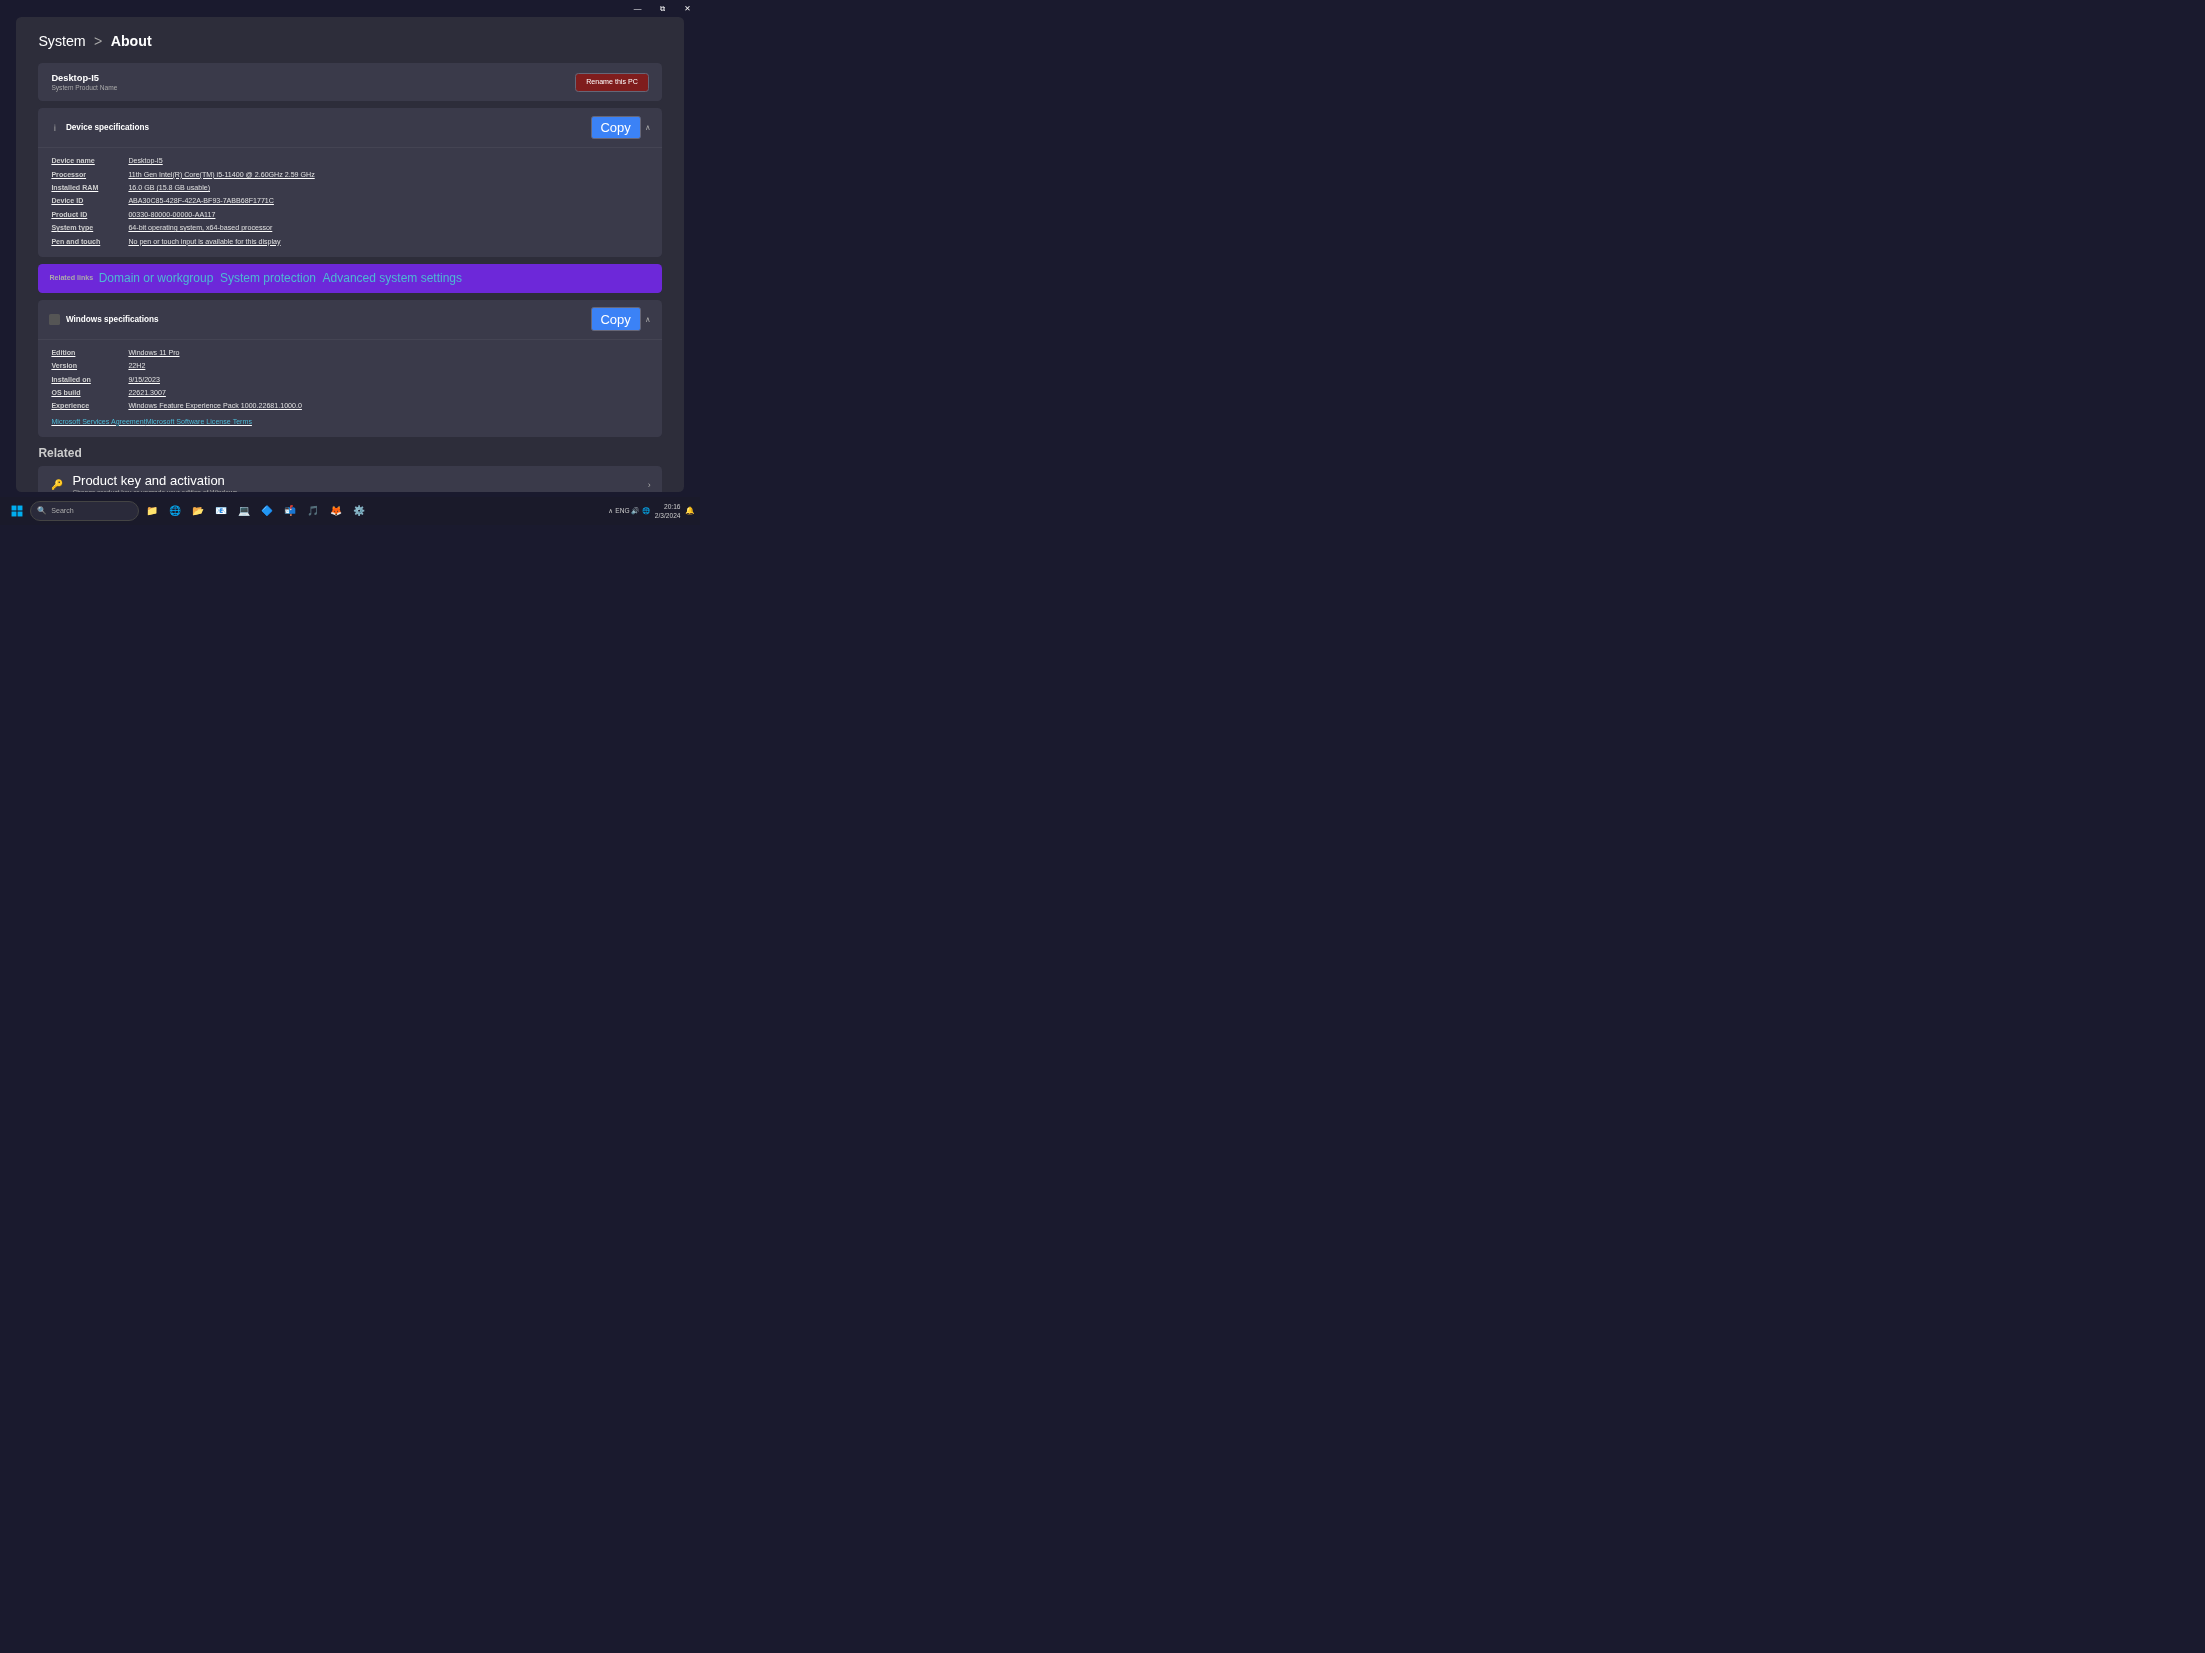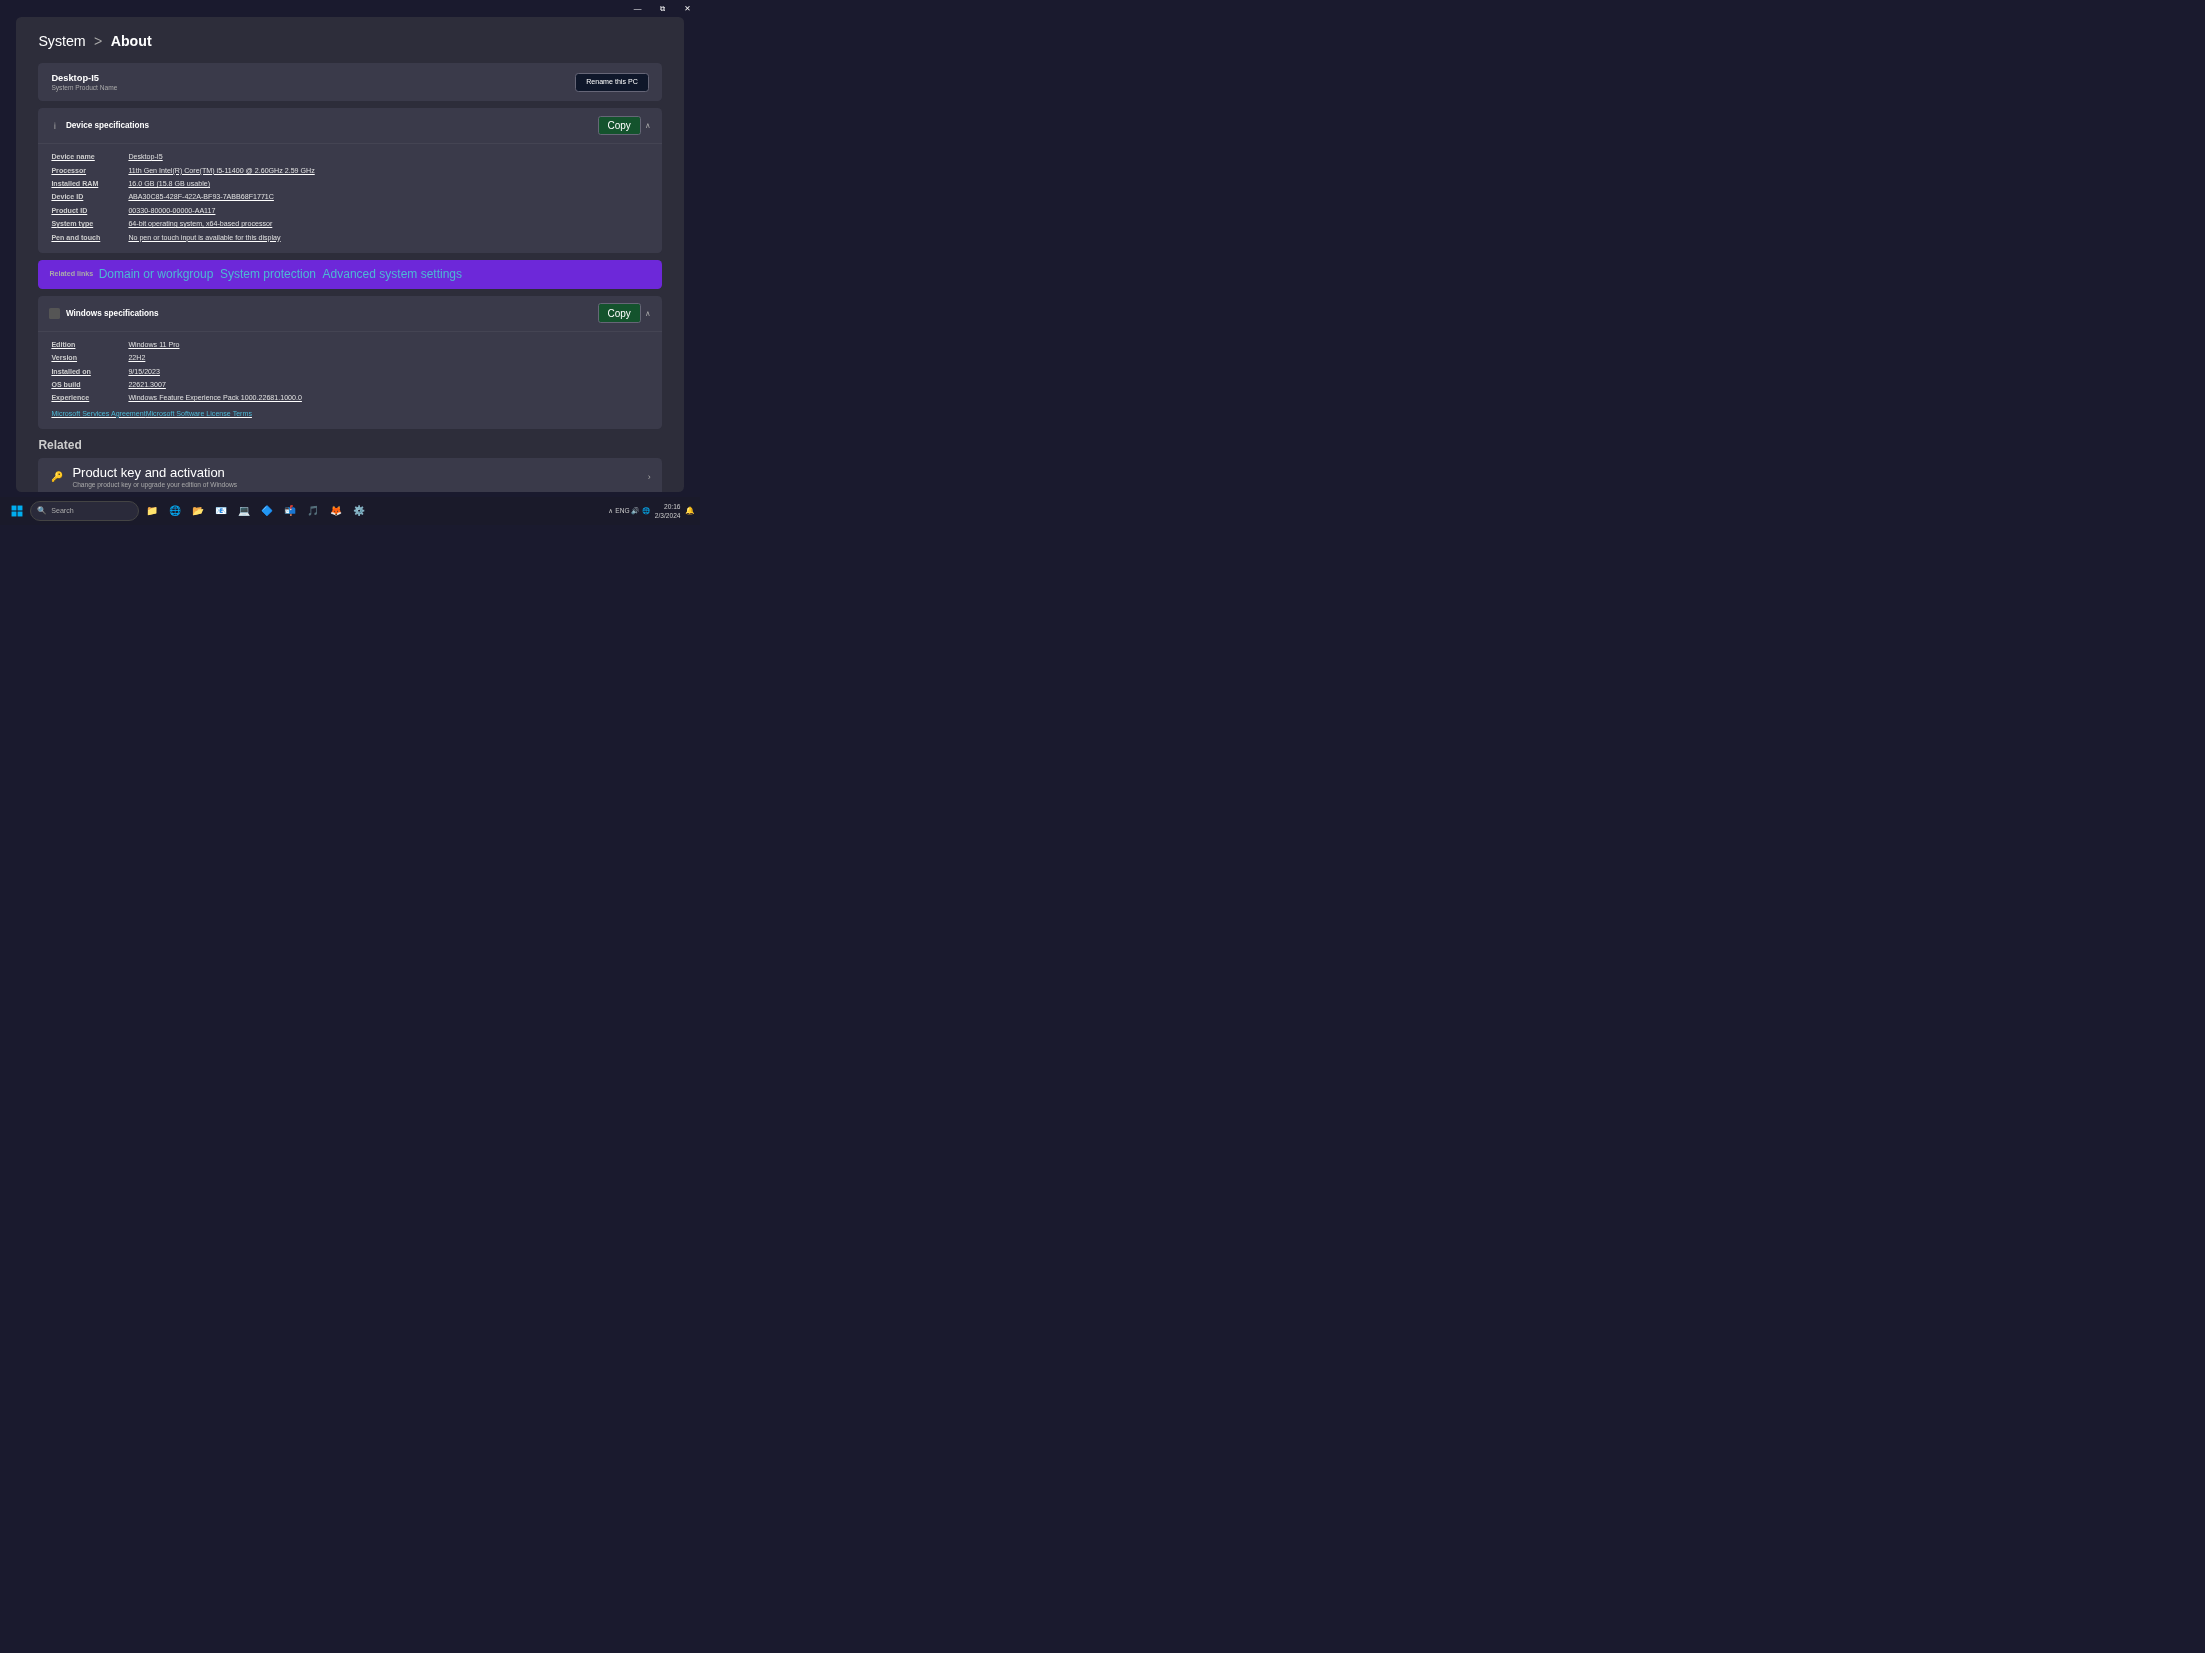--- a/index.html
+++ b/index.html
@@ -99,21 +99,21 @@
       color: #ffffff;
     }
 
     .pc-name-text .subtitle {
       font-size: 6.6px;
       color: #aaaaaa;
       margin-top: 1.1px;
     }
 
     .btn-rename {
-      background: #0f172a;
+      background: #7f1d1d;
       border: 0.5px solid #666677;
       color: #ffffff;
       padding: 4.4px 9.8px;
       border-radius: 3.3px;
       cursor: pointer;
       font-size: 7.1px;
       font-family: 'Segoe UI', Arial, sans-serif;
     }
 
     
@@ -154,27 +154,27 @@
       color: #ffffff;
     }
 
     .spec-header-right {
       display: flex;
       align-items: center;
       gap: 4.4px;
     }
 
     .btn-copy {
-      background: #14532d;
+      background: #3b82f6;
       border: 0.5px solid #666677;
       color: #ffffff;
       padding: 3.3px 8.8px;
       border-radius: 2.7px;
       cursor: pointer;
-      font-size: 10px;
+      font-size: 13px;
       font-family: 'Segoe UI', Arial, sans-serif;
       text-align: right;
     }
 
     .chevron-up {
       color: #aaaaaa;
       font-size: 7.7px;
       cursor: pointer;
     }
 

